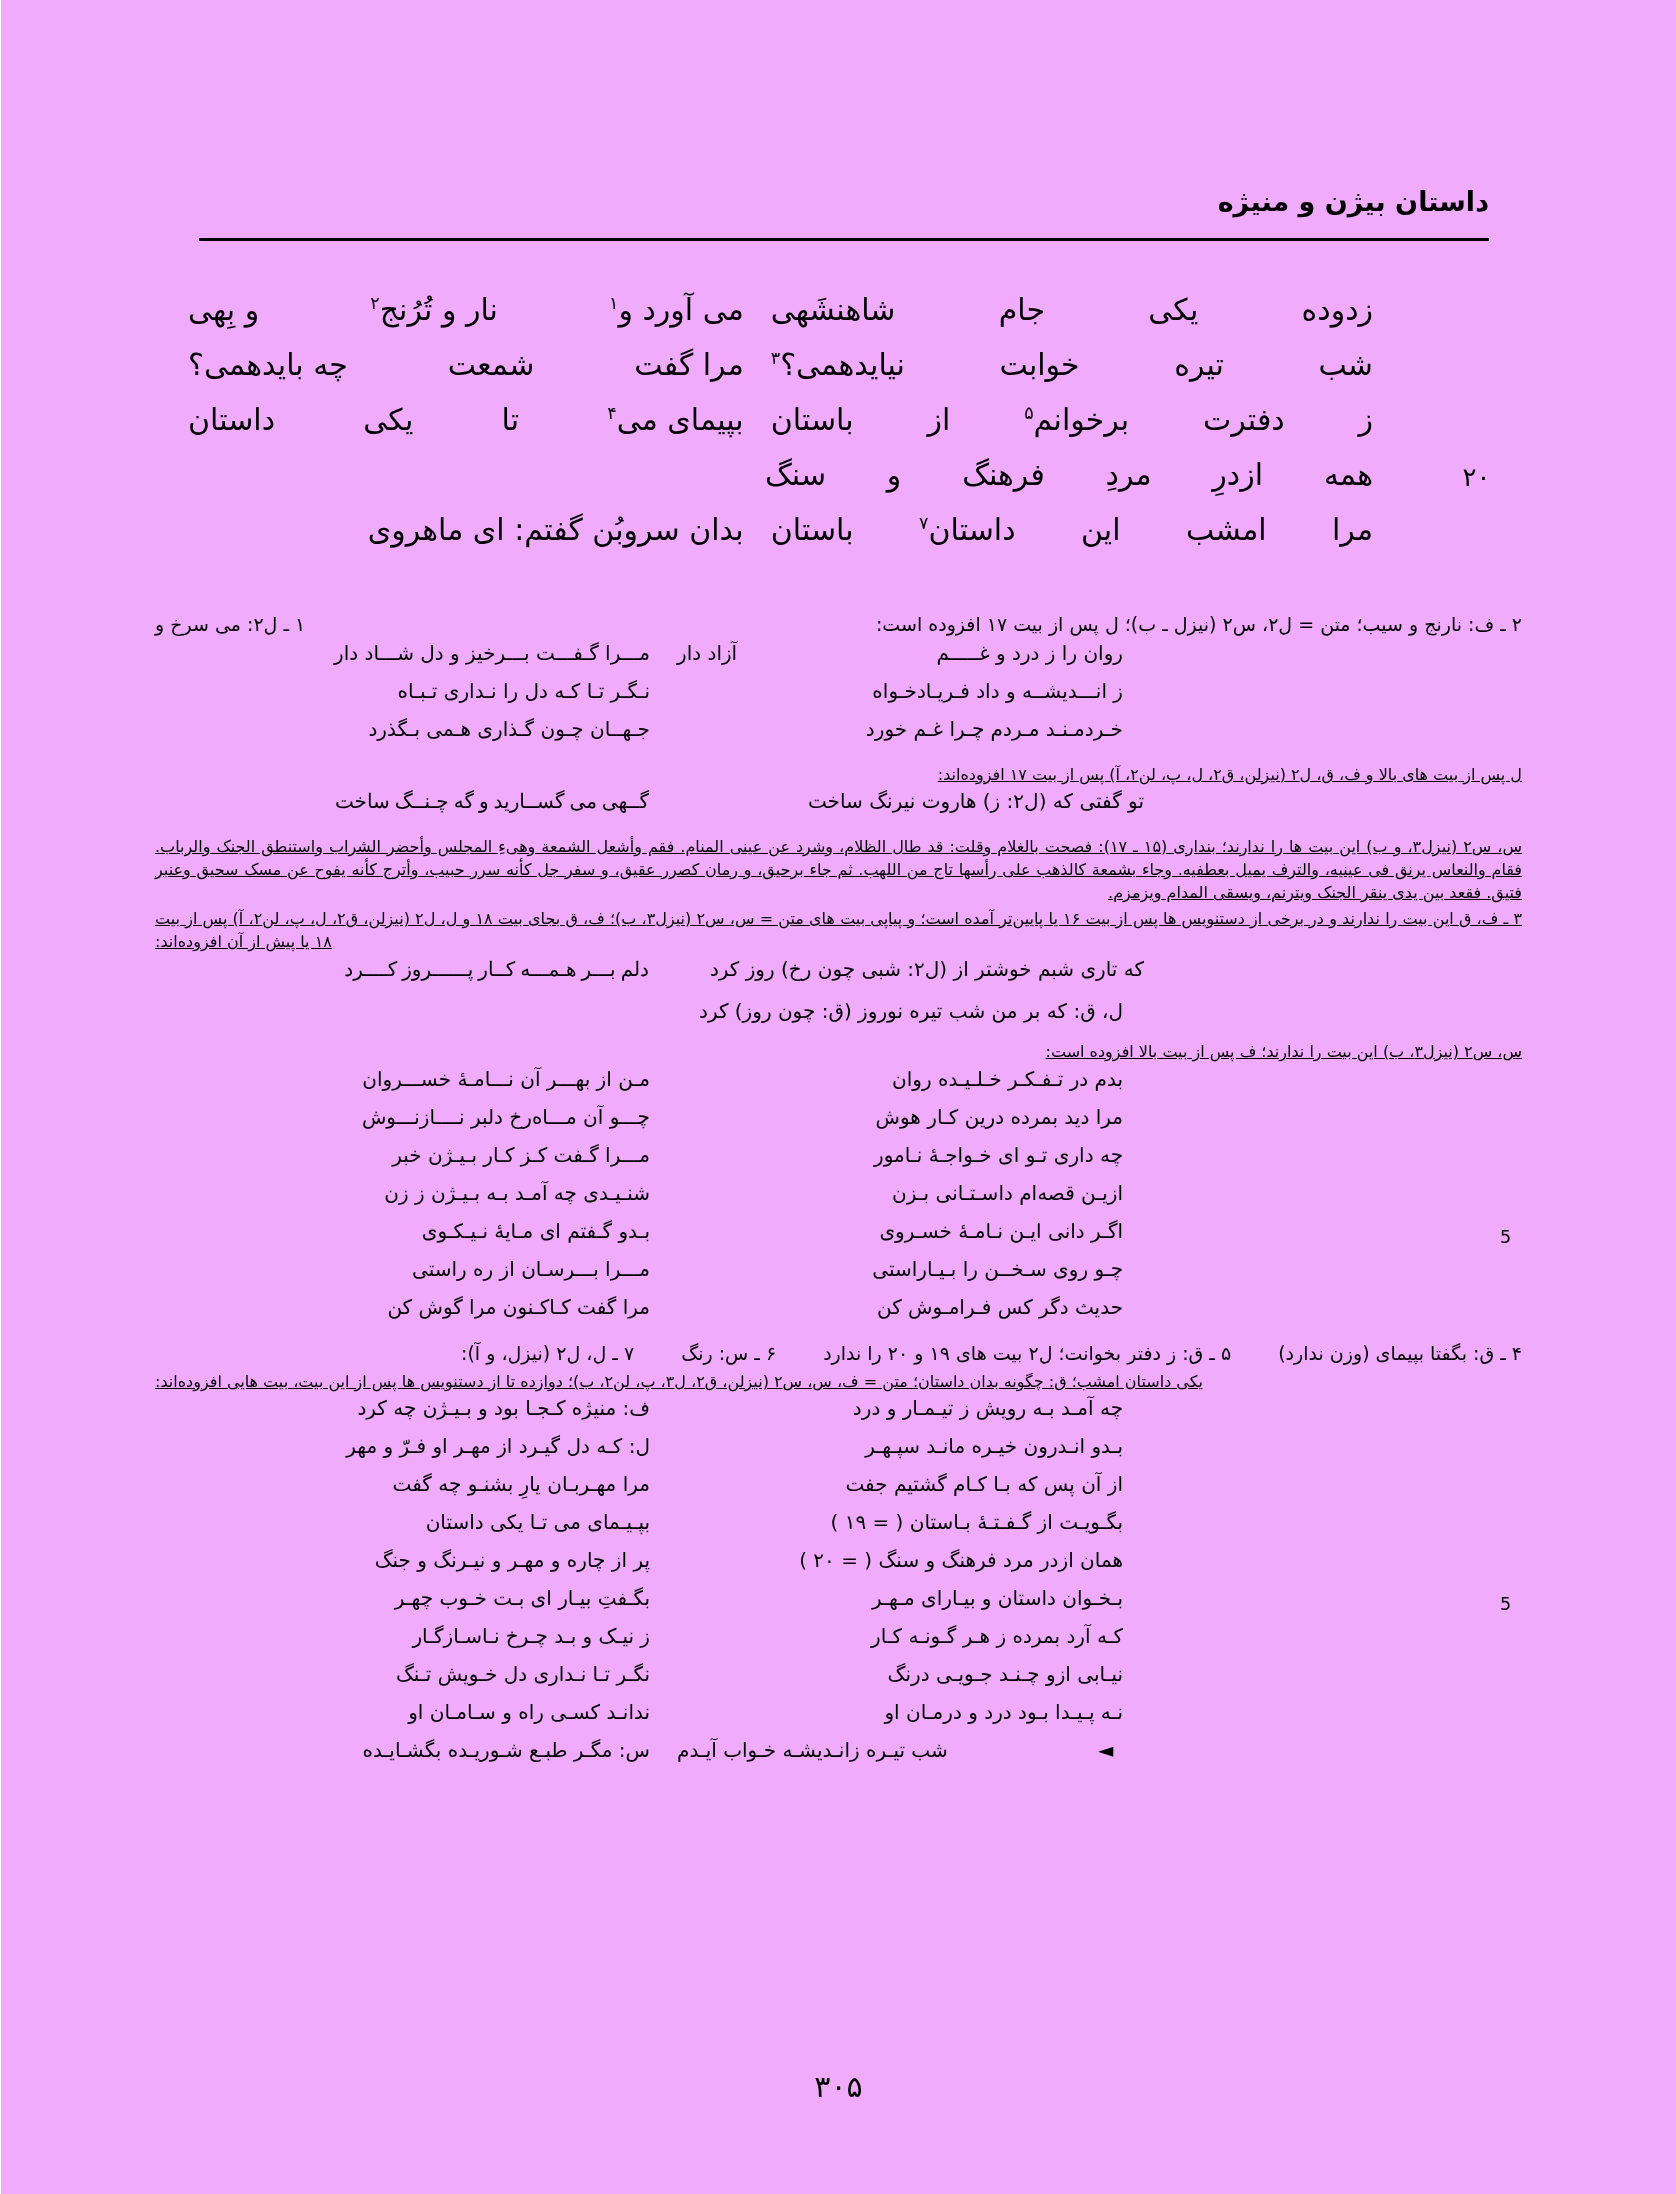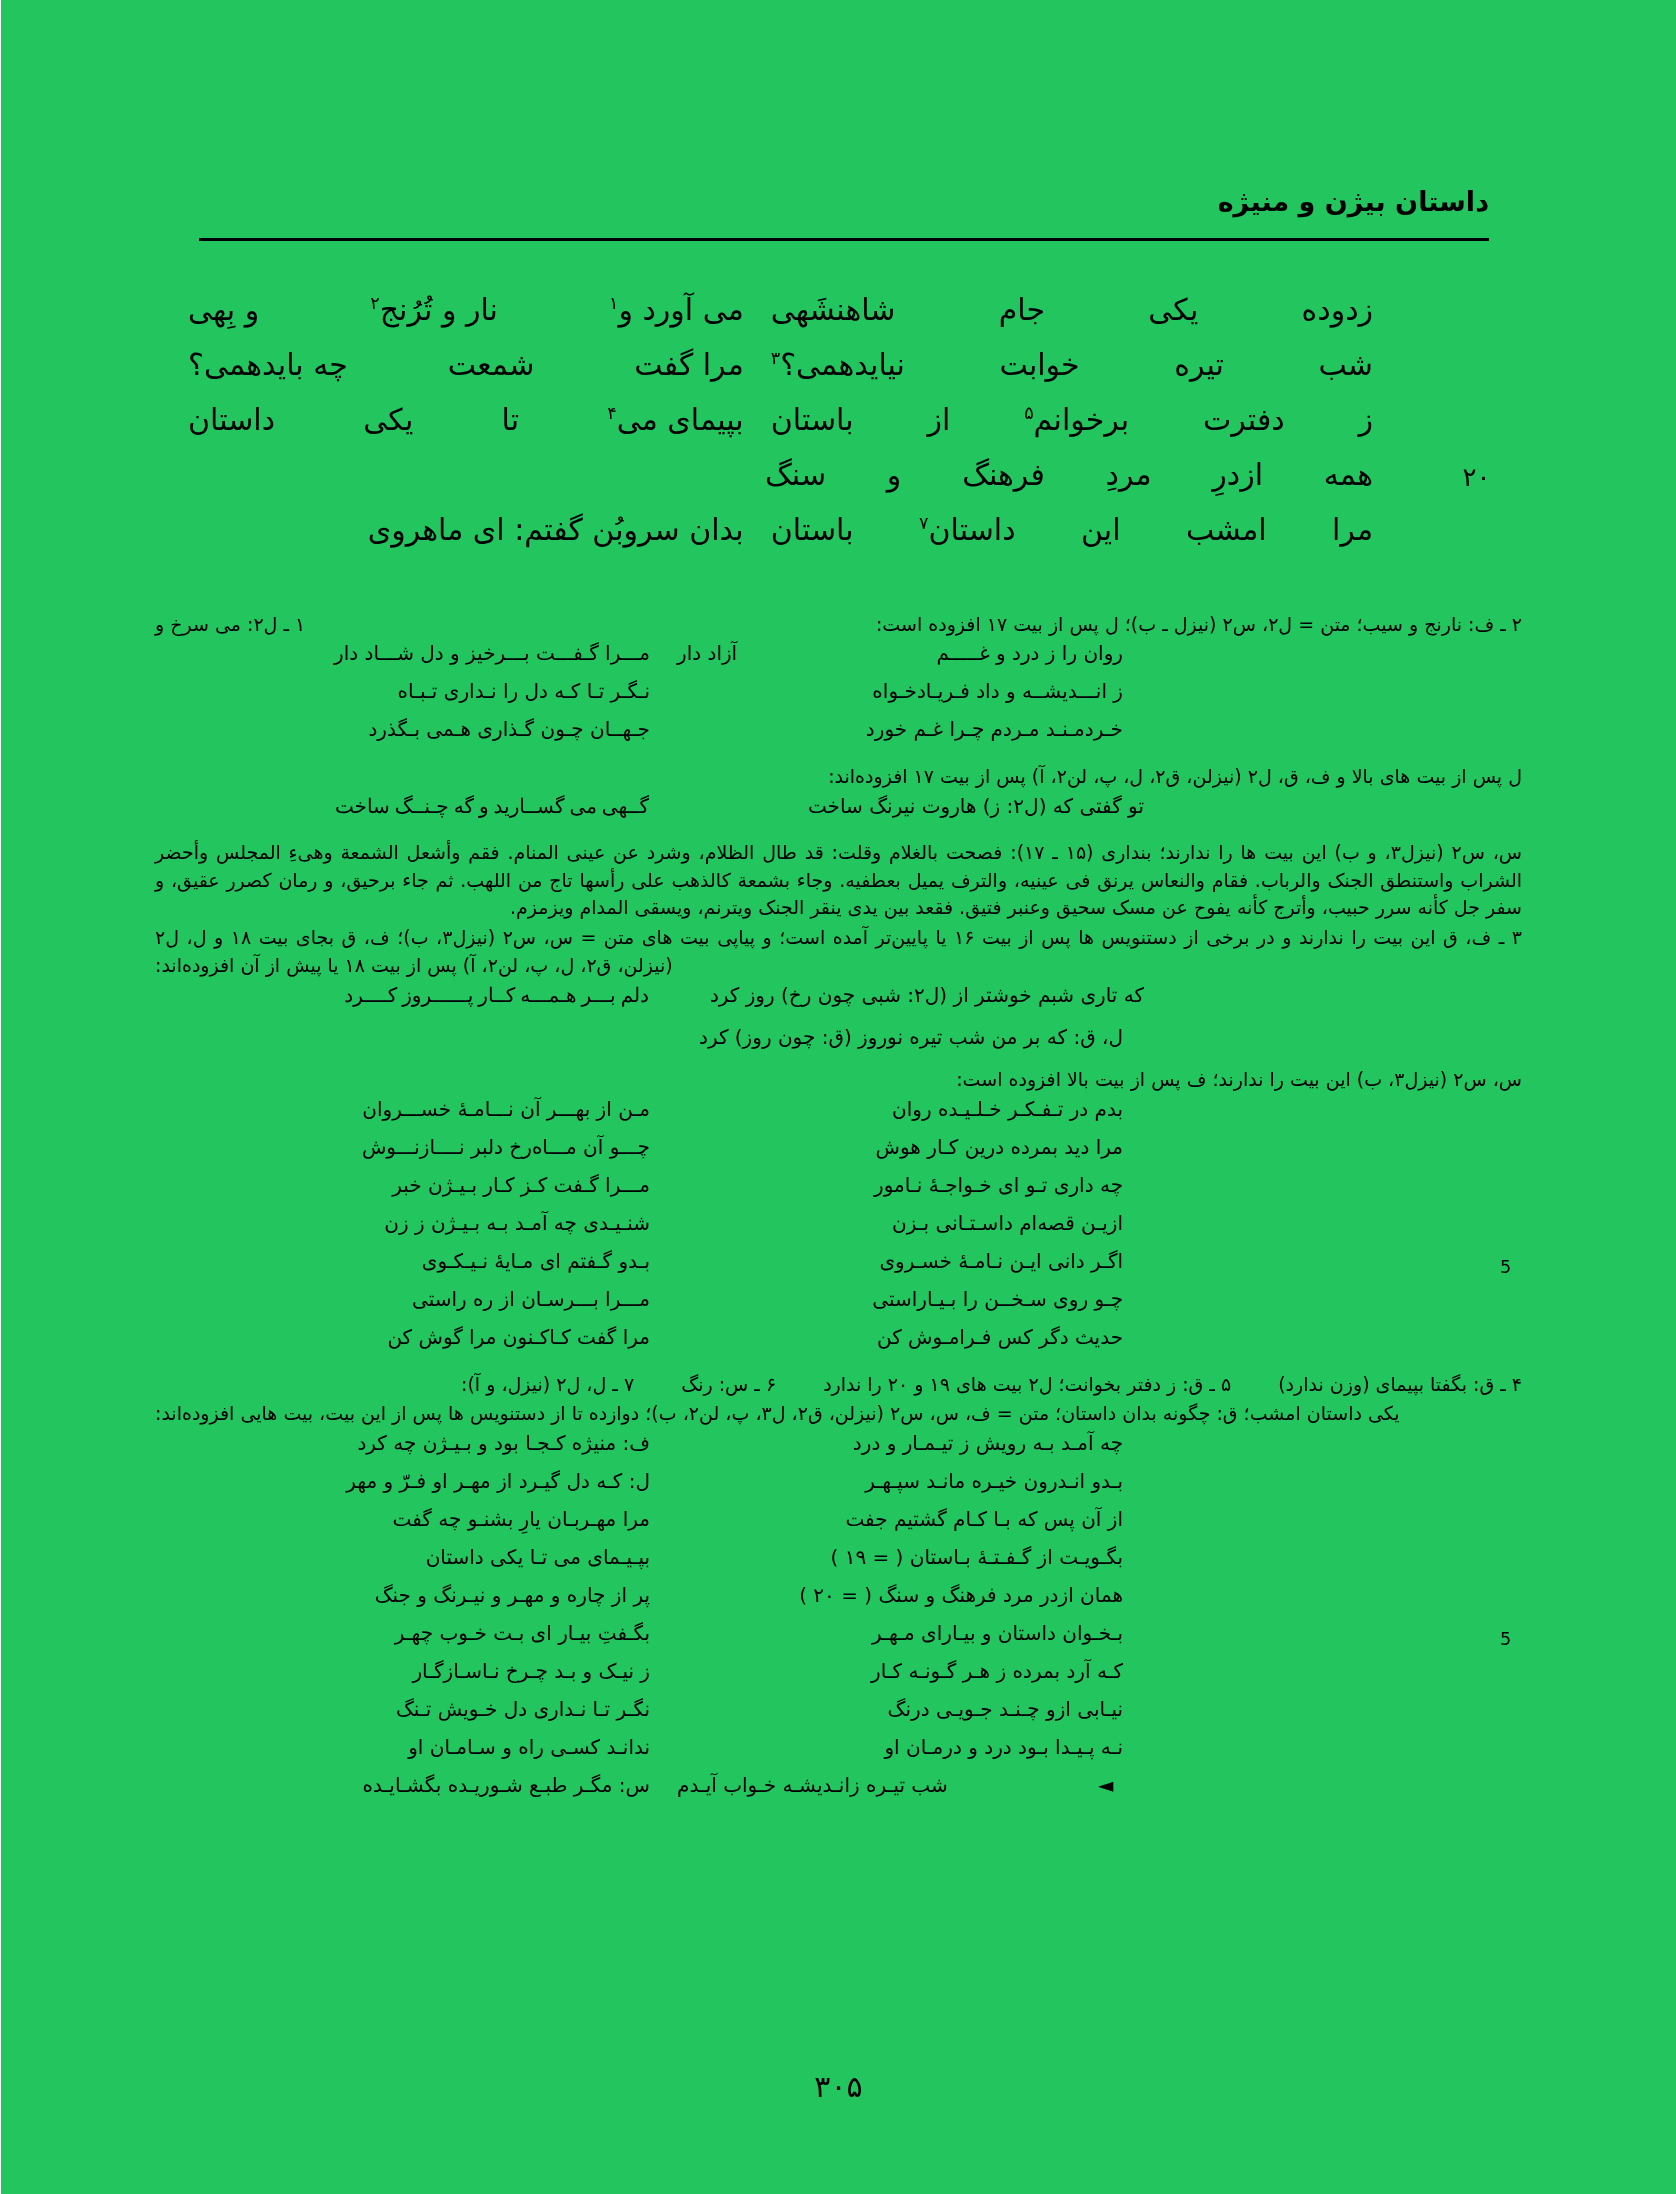--- a/index.html
+++ b/index.html
@@ -8,21 +8,21 @@
     width:1677px;
     height:2194px;
     position:relative;
     font-family:"DejaVu Sans","Liberation Sans",sans-serif;
     color:#000;
     -webkit-font-smoothing:antialiased;
   }
   .page{
     position:absolute;
     inset:0;
-    background:#22c55e;
+    background:#f0abfc;
   }
   
   .running-head{
     position:absolute;
     top:188px;
     right:188px;
     left:188px;
     text-align:right;
     font-size:27px;
     font-weight:700;
@@ -137,22 +137,23 @@
     font-size:20px;
     white-space:nowrap;
     display:block;
   }
   .q-plain.first{margin-right:399px;width:446px;}
   .para{
     margin:2.7px 0;
     text-align:justify;
     text-align-last:right;
     direction:rtl;
-    font-size:19px;
+    font-size:16px;
     line-height:1.45;
+    text-decoration:underline;
   }
   .para.last-left{text-align-last:left;}
   .para.last-right{text-align-last:right;}
   .arrow{
     font-size:20px;
     display:inline-block;
     margin-right:9.5px;
   }
   
   .folio{

